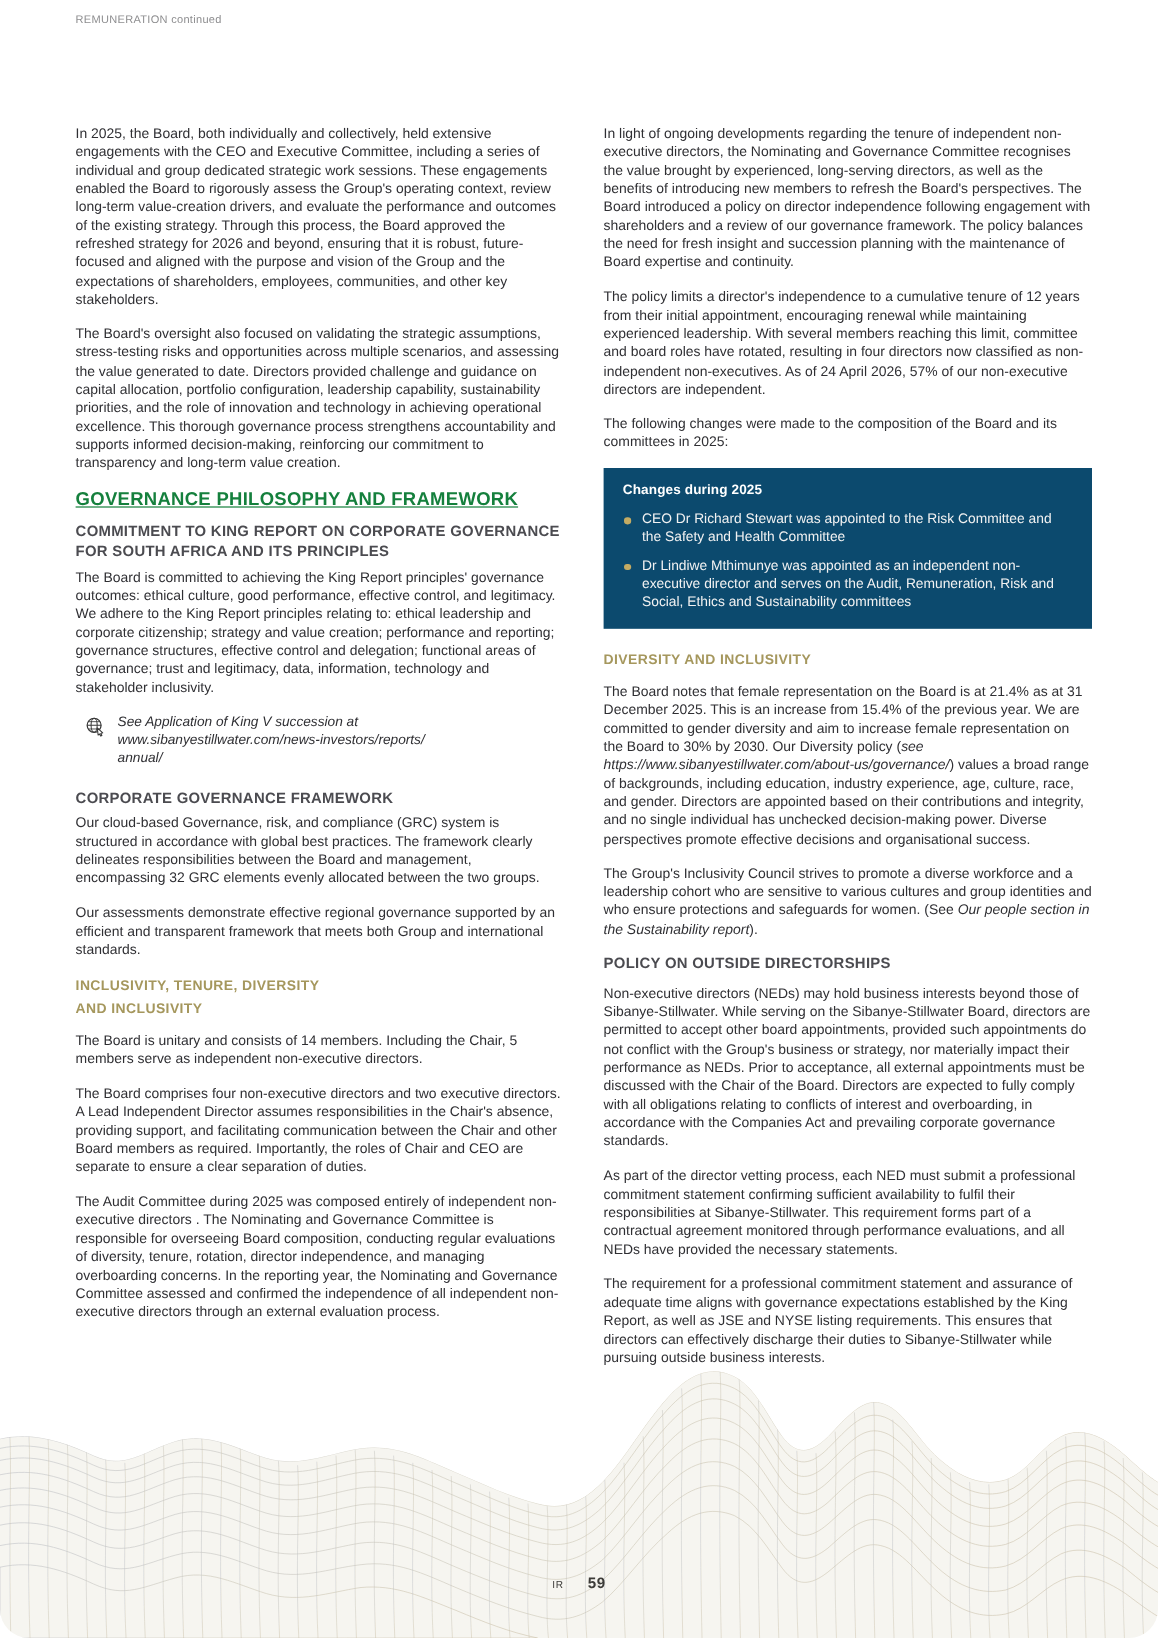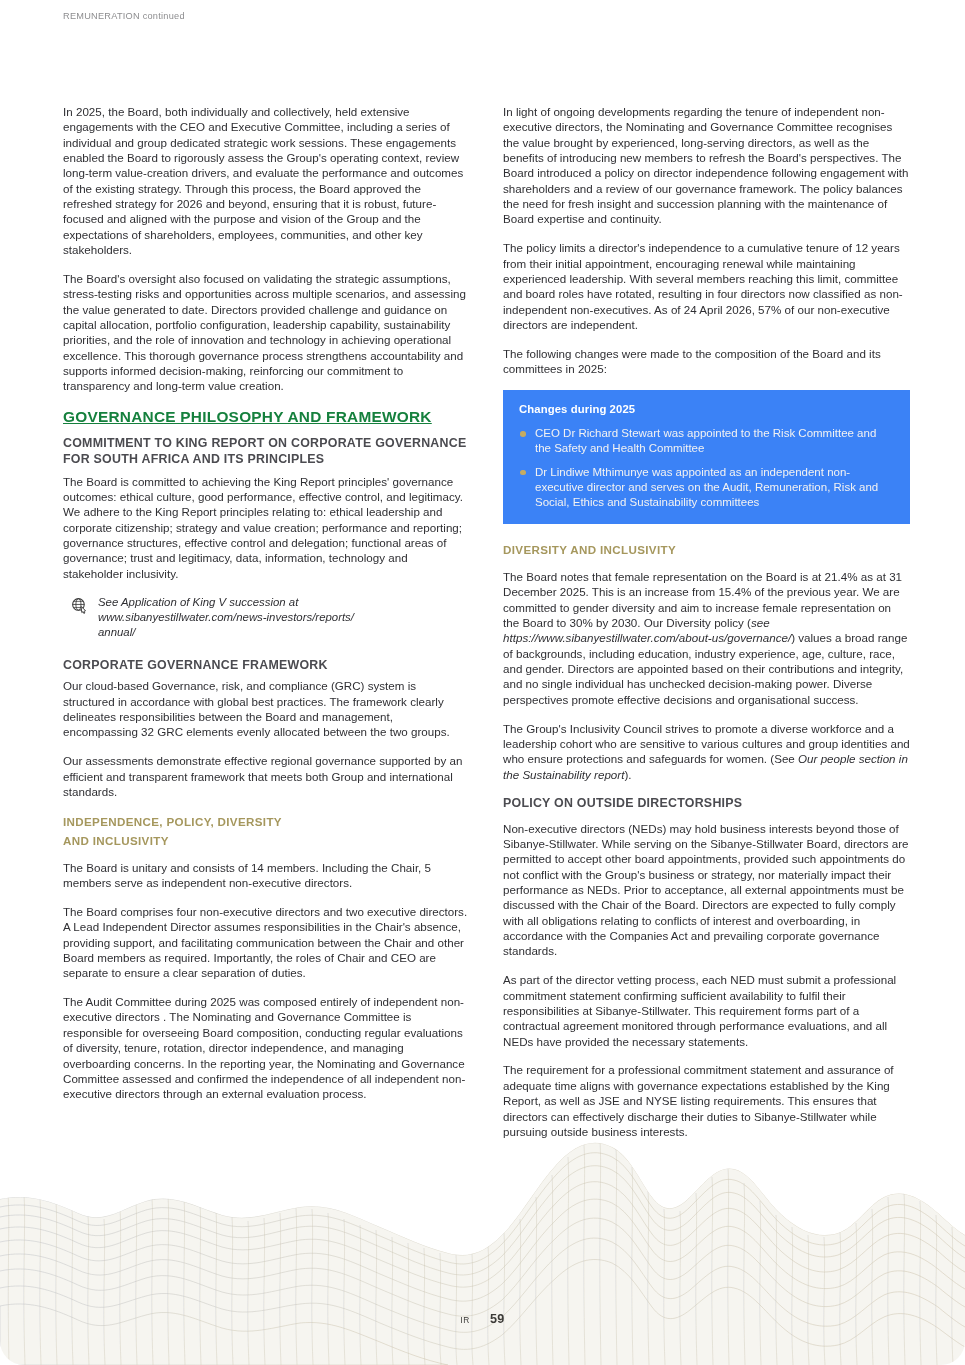--- a/index.html
+++ b/index.html
@@ -99,21 +99,21 @@
   }
   .ref-text {
     font-size: 11.4px;
     line-height: 15.2px;
     font-style: italic;
     color: #2f2f33;
   }
 
   
   .callout {
-    background: #3b82f6;
+    background: #0c4a6e;
     color: #ffffff;
     padding: 11px 16px 14px 16px;
     margin: 2px 0 17px 0;
     width: 407px;
     box-sizing: border-box;
   }
   .callout-title {
     font-size: 11.3px;
     font-weight: 700;
     line-height: 16px;
@@ -214,21 +214,21 @@
           <span>See Application of King V succession at</span><br>
           <span>www.sibanyestillwater.com/news-investors/reports/</span><br>
           <span>annual/</span>
         </span>
       </div>
 
       <h3 class="dark-sub tight">CORPORATE GOVERNANCE FRAMEWORK</h3>
       <p class="body">Our cloud-based Governance, risk, and compliance (GRC) system is structured in accordance with global best practices. The framework clearly delineates responsibilities between the Board and management, encompassing 32 GRC elements evenly allocated between the two groups.</p>
       <p class="body">Our assessments demonstrate effective regional governance supported by an efficient and transparent framework that meets both Group and international standards.</p>
 
-      <h3 class="gold-sub">INDEPENDENCE, POLICY, DIVERSITY</h3>
+      <h3 class="gold-sub">INCLUSIVITY, TENURE, DIVERSITY</h3>
       <h3 class="gold-sub second">AND INCLUSIVITY</h3>
 
       <p class="body">The Board is unitary and consists of 14 members. Including the Chair, 5 members serve as independent non-executive directors.</p>
       <p class="body">The Board comprises four non-executive directors and two executive directors. A Lead Independent Director assumes responsibilities in the Chair's absence, providing support, and facilitating communication between the Chair and other Board members as required. Importantly, the roles of Chair and CEO are separate to ensure a clear separation of duties.</p>
       <p class="body">The Audit Committee during 2025 was composed entirely of independent non-executive directors . The Nominating and Governance Committee is responsible for overseeing Board composition, conducting regular evaluations of diversity, tenure, rotation, director independence, and managing overboarding concerns. In the reporting year, the Nominating and Governance Committee assessed and confirmed the independence of all independent non-executive directors through an external evaluation process.</p>
 
     </div>
 
     <div class="col">
 

